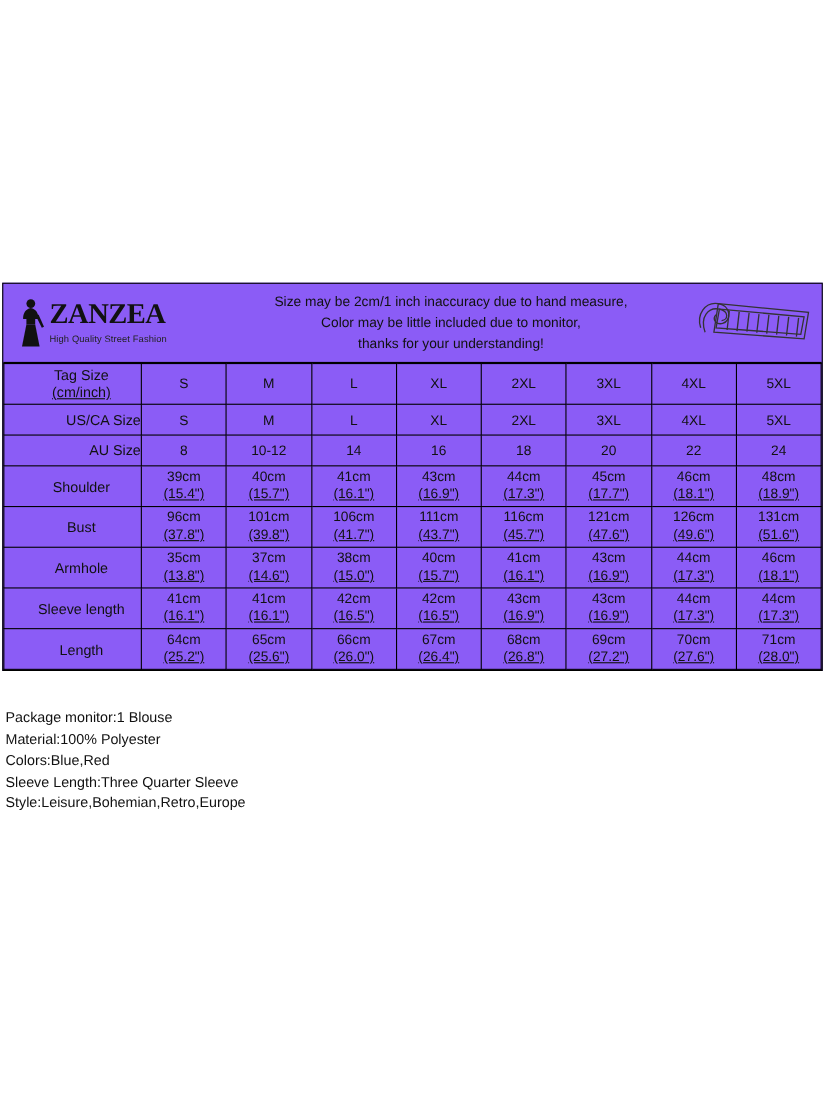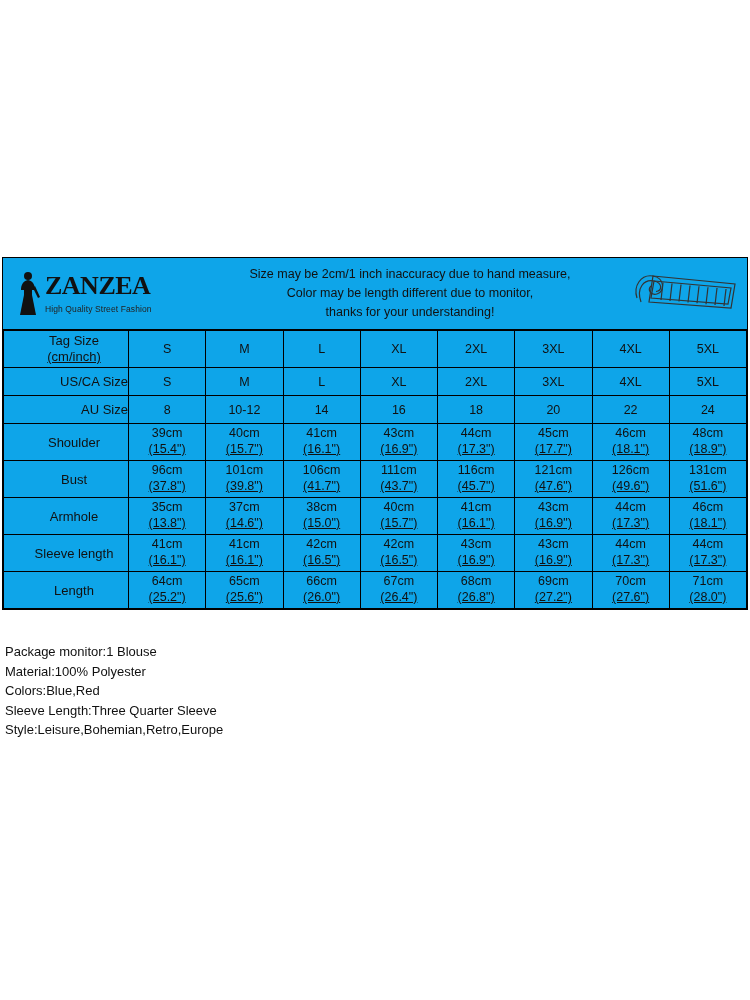--- a/index.html
+++ b/index.html
@@ -16,21 +16,21 @@
     height: 1000px;
     background: #ffffff;
   }
   .chart {
     position: absolute;
     left: 2px;
     top: 257px;
     width: 746px;
     border: 1px solid #000;
     box-sizing: border-box;
-    background: #0ea5e9;
+    background: #8b5cf6;
   }
   
   .header {
     display: flex;
     align-items: center;
     height: 72px;
     border-bottom: 1px solid #000;
     box-sizing: border-box;
   }
   .brand {
@@ -148,21 +148,21 @@
           </svg>
         </span>
         <span class="brand-text">
           <span class="brand-name">ZANZEA</span>
           <span class="brand-tag">High Quality Street Fashion</span>
         </span>
       </div>
 
       <div class="notice">
         <div>Size may be 2cm/1 inch inaccuracy due to hand measure,</div>
-        <div>Color may be length different due to monitor,</div>
+        <div>Color may be little included due to monitor,</div>
         <div>thanks for your understanding!</div>
       </div>
 
       <div class="tape">
         <svg width="120" height="60" viewBox="0 0 120 60" xmlns="http://www.w3.org/2000/svg">
           <g fill="none" stroke="#333" stroke-width="1.2">
             <path d="M10 34 C6 22 14 10 26 12 C38 14 38 28 30 30 C24 31.5 20 26 24 22"></path>
             <path d="M14 38 C9 24 17 15 27 17 C36 19 35 27 29 27.5"></path>
             <path d="M26 12 L108 20 L104 44 L22 38 Z"></path>
             <path d="M27 17 L104 24 L101 40 L24 34 Z"></path>

